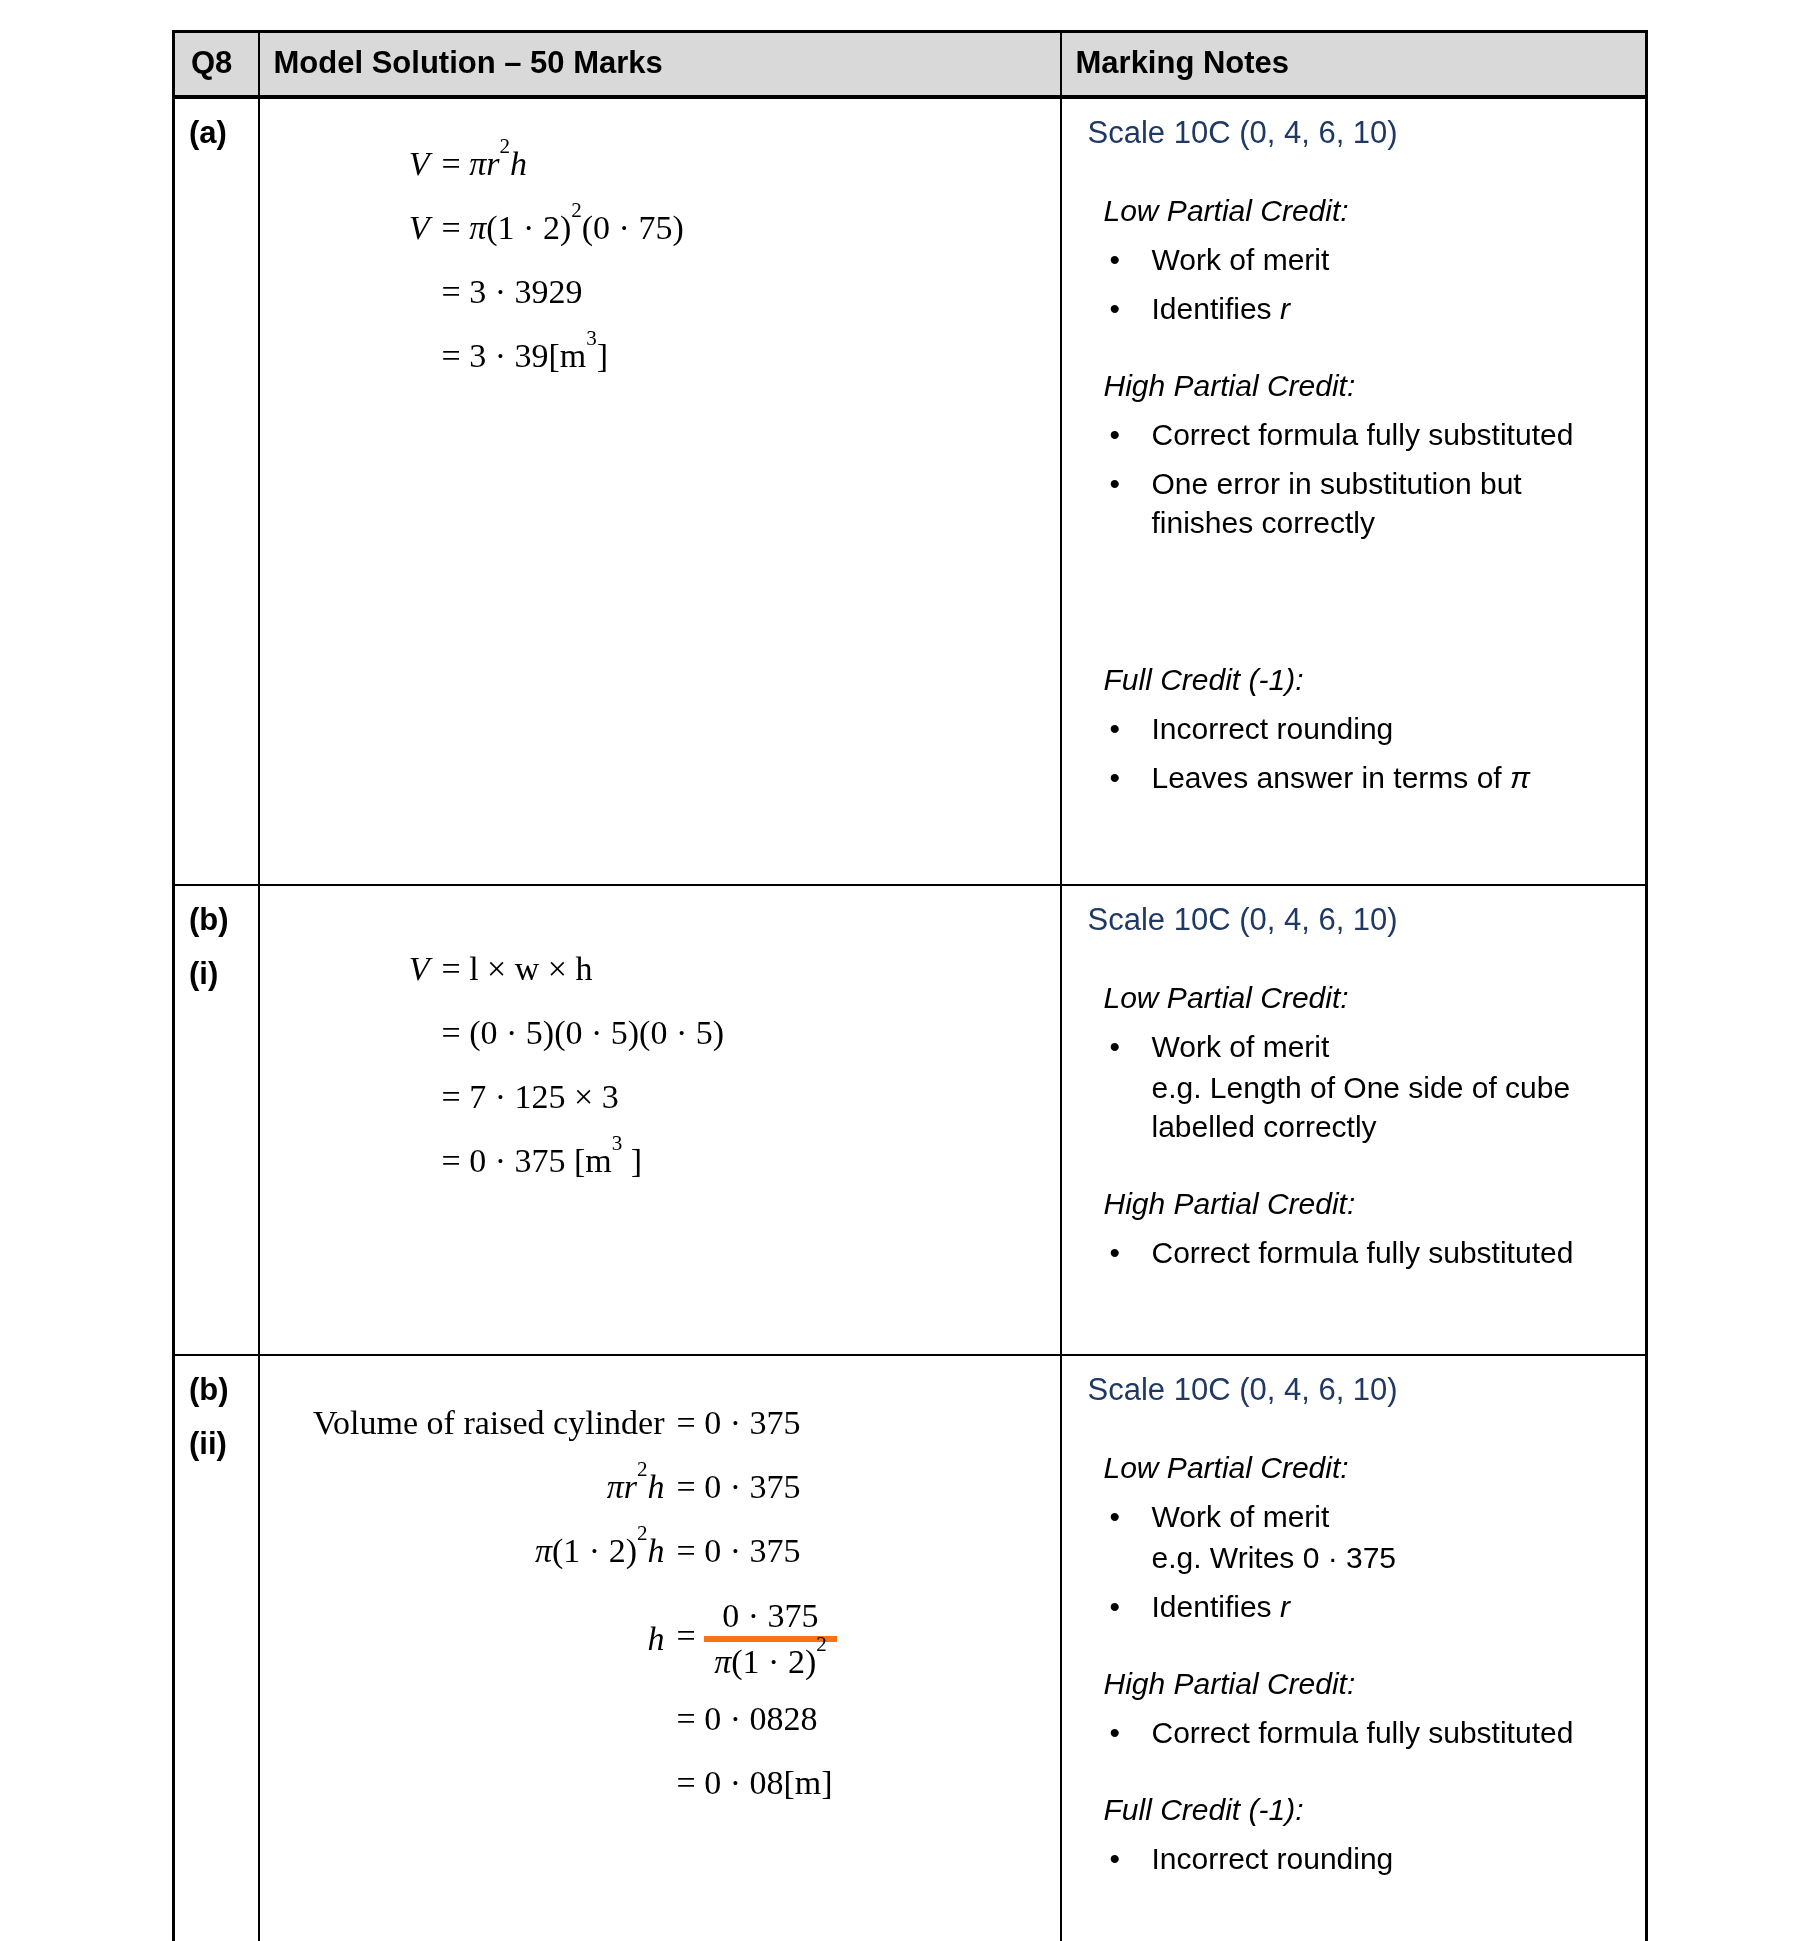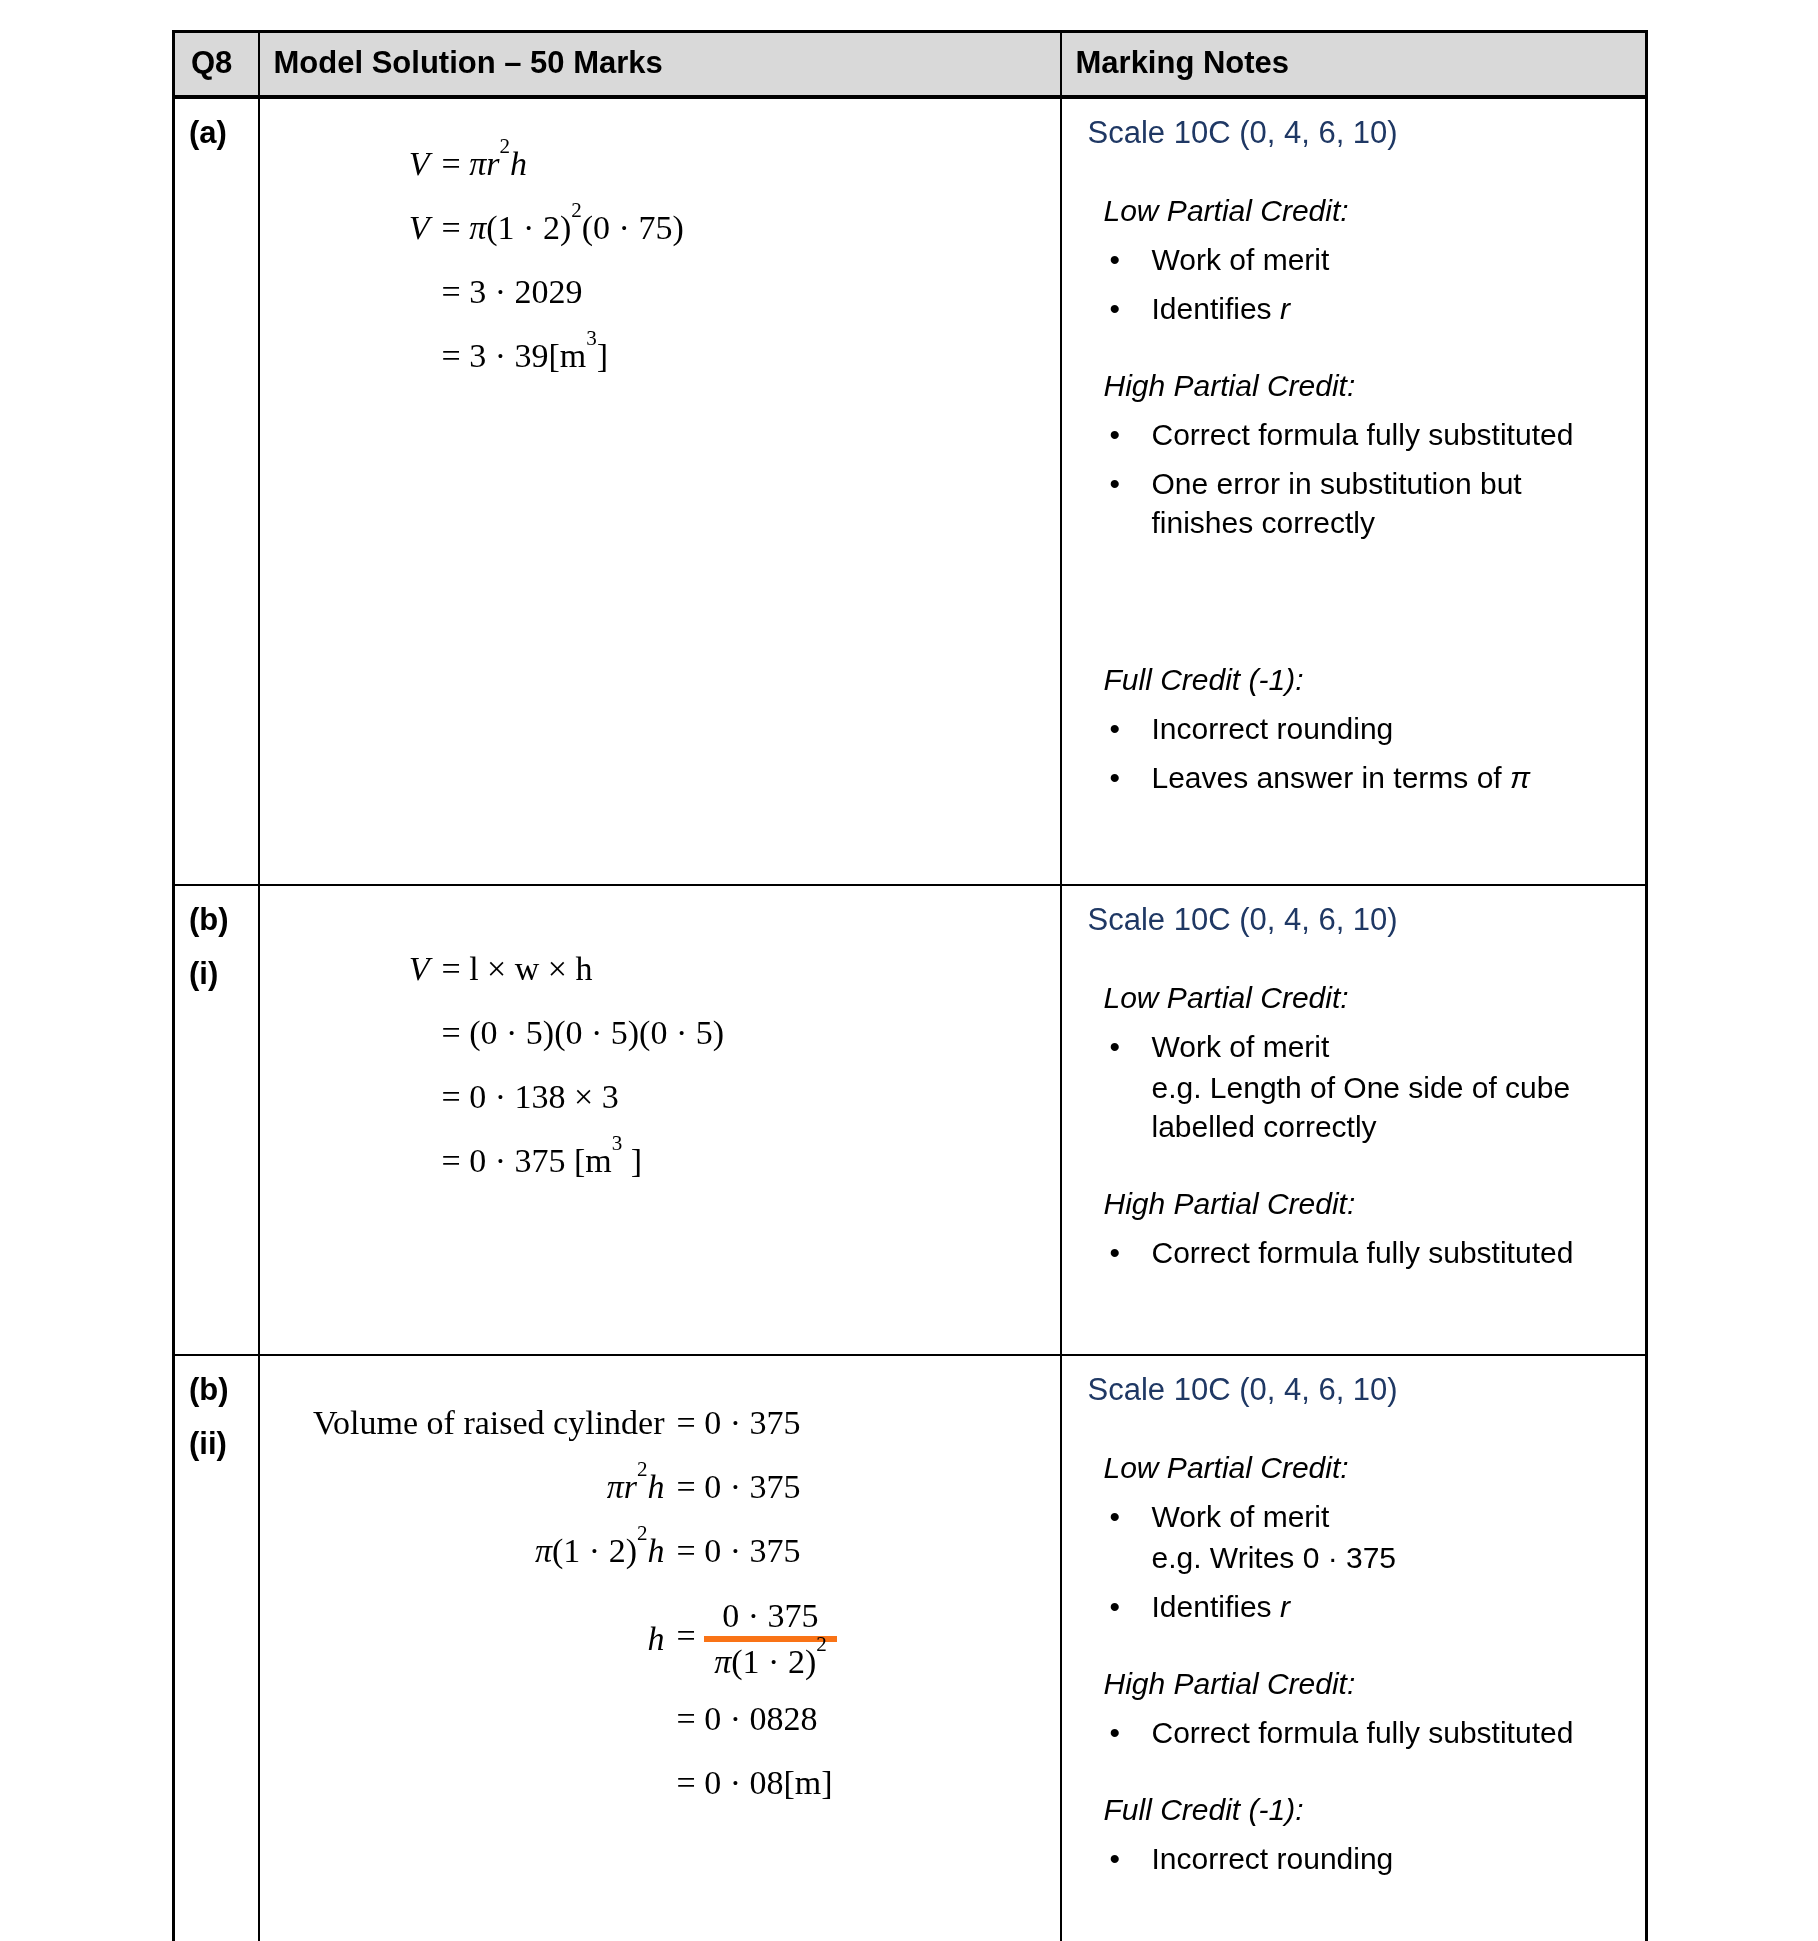--- a/index.html
+++ b/index.html
@@ -68,21 +68,21 @@
               <div class="eq">
                 <span class="lhs"><span class="it">V</span></span>
                 <span class="rhs"><span>= </span><span class="it">πr</span><sup>2</sup><span class="it">h</span></span>
               </div>
               <div class="eq">
                 <span class="lhs"><span class="it">V</span></span>
                 <span class="rhs"><span>= </span><span class="it">π</span><span>(1 · 2)</span><sup>2</sup><span>(0 · 75)</span></span>
               </div>
               <div class="eq">
                 <span class="lhs"></span>
-                <span class="rhs"><span>= 3 · 2029</span></span>
+                <span class="rhs"><span>= 3 · 3929</span></span>
               </div>
               <div class="eq">
                 <span class="lhs"></span>
                 <span class="rhs"><span>= 3 · 39[m</span><sup>3</sup><span>]</span></span>
               </div>
             </div>
       </td>
       <td class="notes">
         <div class="scale">Scale 10C (0, 4, 6, 10)</div>
         <div>
@@ -132,21 +132,21 @@
               <div class="eq">
                 <span class="lhs"><span class="it">V</span></span>
                 <span class="rhs"><span>= l × w × h</span></span>
               </div>
               <div class="eq">
                 <span class="lhs"></span>
                 <span class="rhs"><span>= (0 · 5)(0 · 5)(0 · 5)</span></span>
               </div>
               <div class="eq">
                 <span class="lhs"></span>
-                <span class="rhs"><span>= 0 · 138 × 3</span></span>
+                <span class="rhs"><span>= 7 · 125 × 3</span></span>
               </div>
               <div class="eq">
                 <span class="lhs"></span>
                 <span class="rhs"><span>= 0 · 375 [m</span><sup>3</sup><span> ]</span></span>
               </div>
             </div>
       </td>
       <td class="notes">
         <div class="scale">Scale 10C (0, 4, 6, 10)</div>
         <div>

